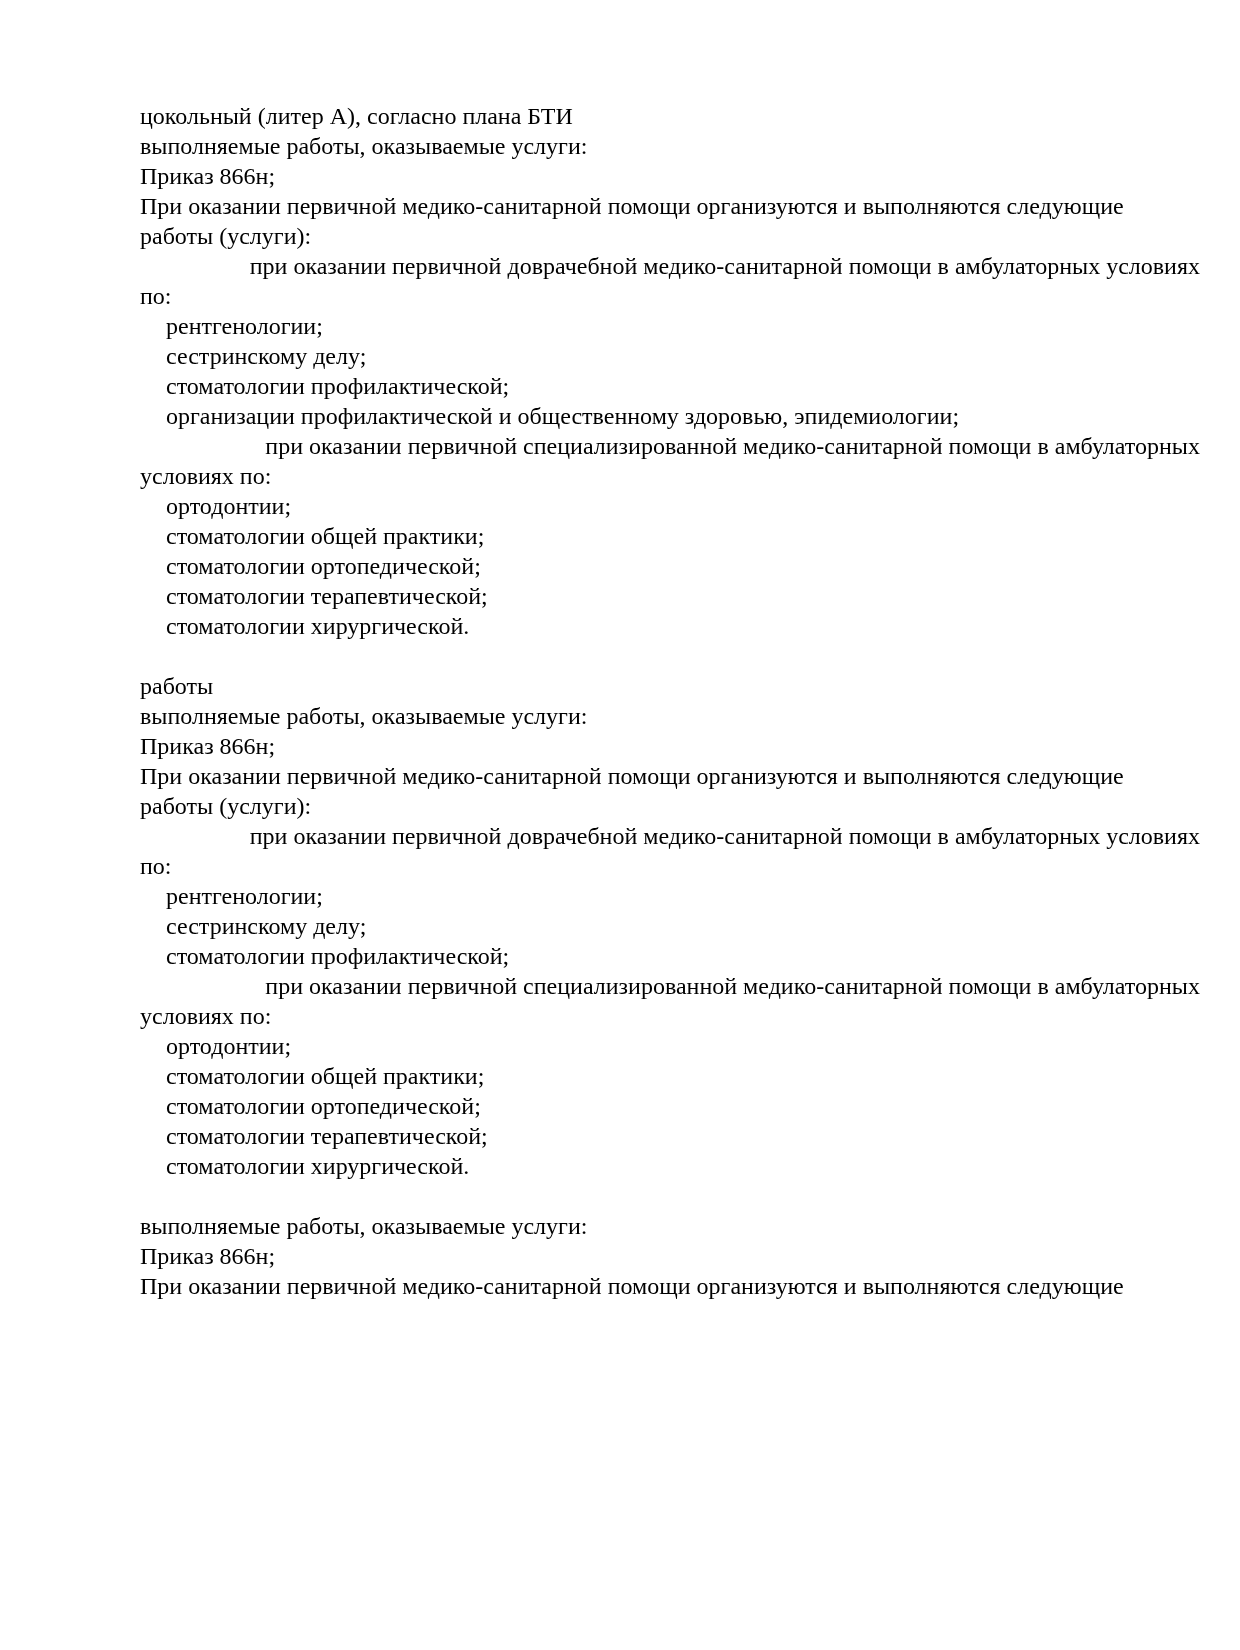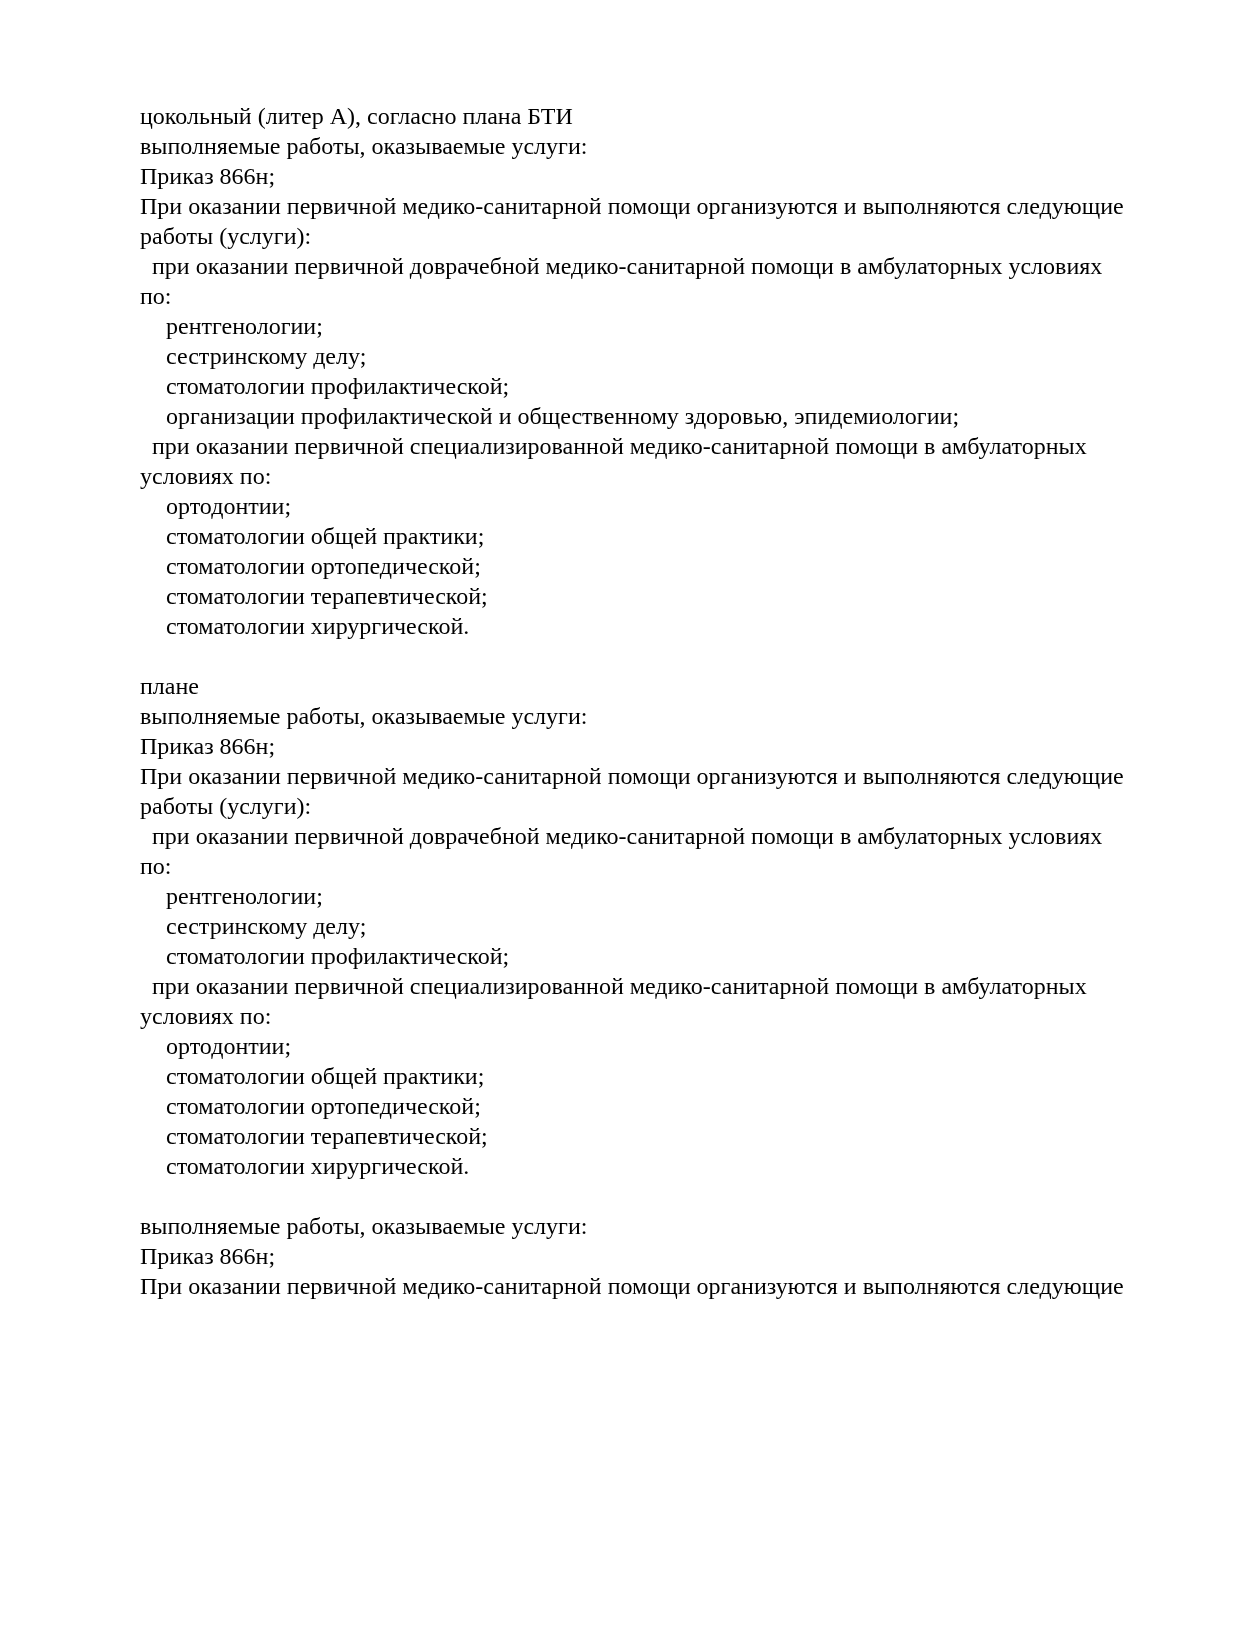--- a/index.html
+++ b/index.html
@@ -33,21 +33,21 @@
     margin: 0 0 30px 0;
   }
   .section:last-child {
     margin-bottom: 0;
   }
   .line {
     white-space: nowrap;
     height: 30px;
   }
   .indent-0 { padding-left: 0; }
-  .indent-1 { padding-left: 12px; }
+  .indent-1 { padding-left: 12px; text-align: right; }
   .indent-2 { padding-left: 26px; }
 </style>
 </head>
 <body>
 
 <div class="page">
   <div class="content">
 
   <div class="section">
         <div class="line indent-0">цокольный (литер А), согласно плана БТИ</div>
@@ -63,21 +63,21 @@
         <div class="line indent-2">организации профилактической и общественному здоровью, эпидемиологии;</div>
         <div class="line indent-1">при оказании первичной специализированной медико-санитарной помощи в амбулаторных</div>
         <div class="line indent-0">условиях по:</div>
         <div class="line indent-2">ортодонтии;</div>
         <div class="line indent-2">стоматологии общей практики;</div>
         <div class="line indent-2">стоматологии ортопедической;</div>
         <div class="line indent-2">стоматологии терапевтической;</div>
         <div class="line indent-2">стоматологии хирургической.</div>
       </div>
       <div class="section">
-        <div class="line indent-0">плане</div>
+        <div class="line indent-0">работы</div>
         <div class="line indent-0">выполняемые работы, оказываемые услуги:</div>
         <div class="line indent-0">Приказ 866н;</div>
         <div class="line indent-0">При оказании первичной медико-санитарной помощи организуются и выполняются следующие</div>
         <div class="line indent-0">работы (услуги):</div>
         <div class="line indent-1">при оказании первичной доврачебной медико-санитарной помощи в амбулаторных условиях</div>
         <div class="line indent-0">по:</div>
         <div class="line indent-2">рентгенологии;</div>
         <div class="line indent-2">сестринскому делу;</div>
         <div class="line indent-2">стоматологии профилактической;</div>
         <div class="line indent-1">при оказании первичной специализированной медико-санитарной помощи в амбулаторных</div>

